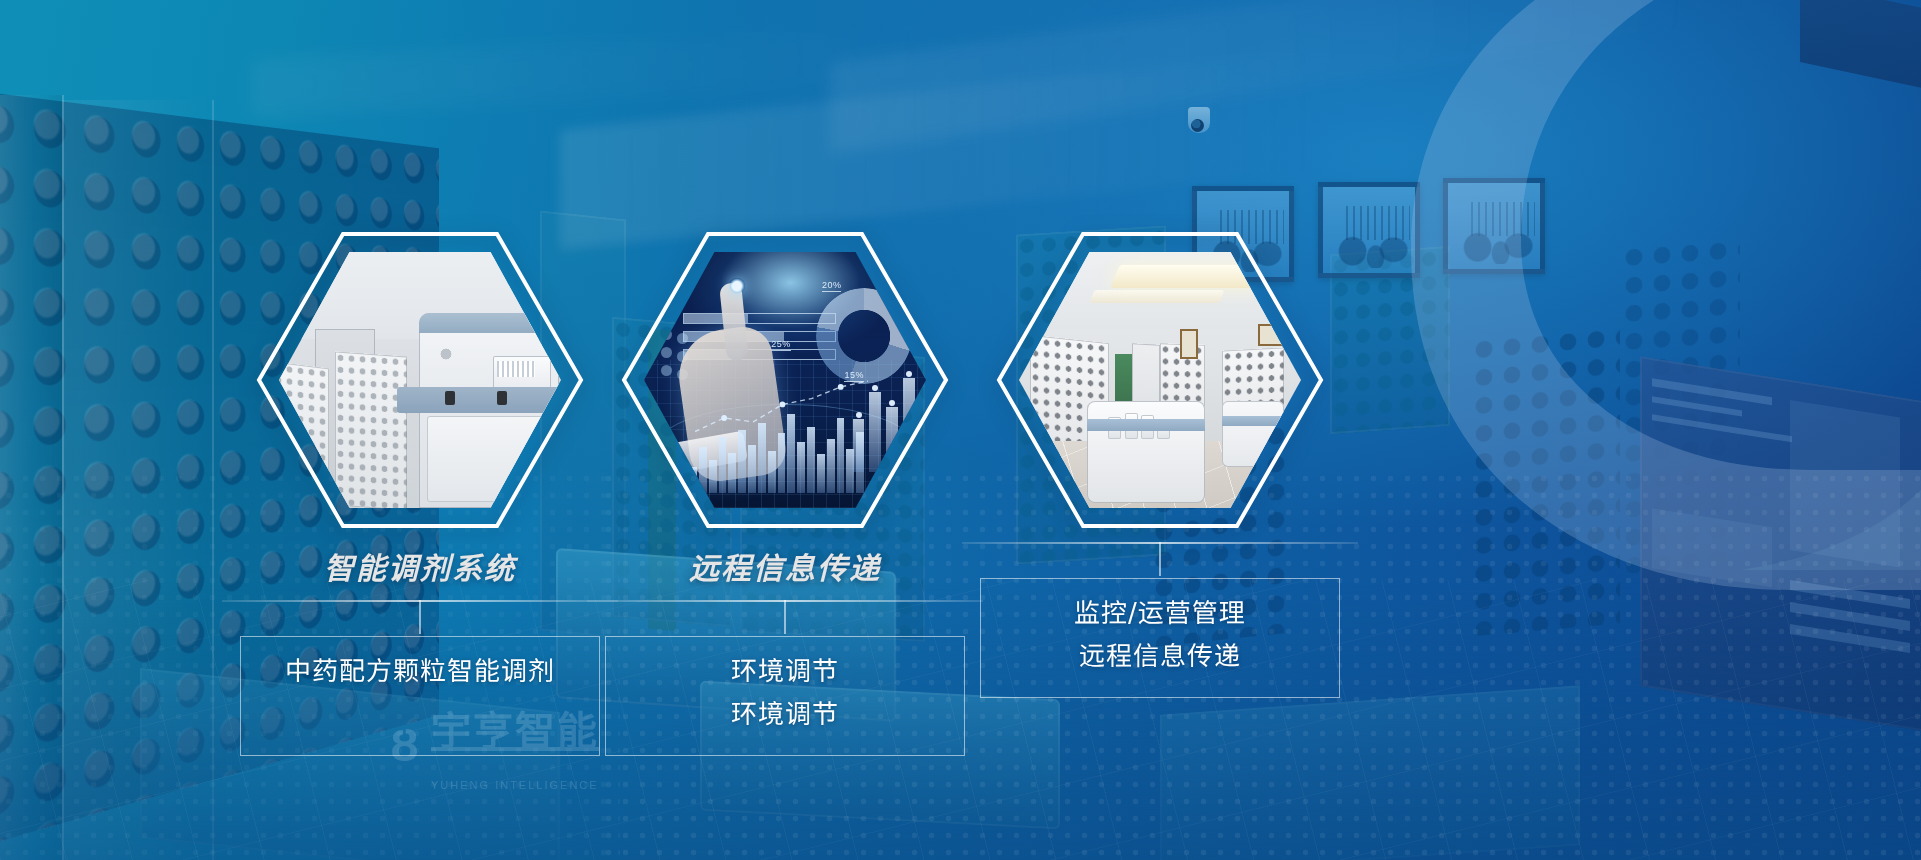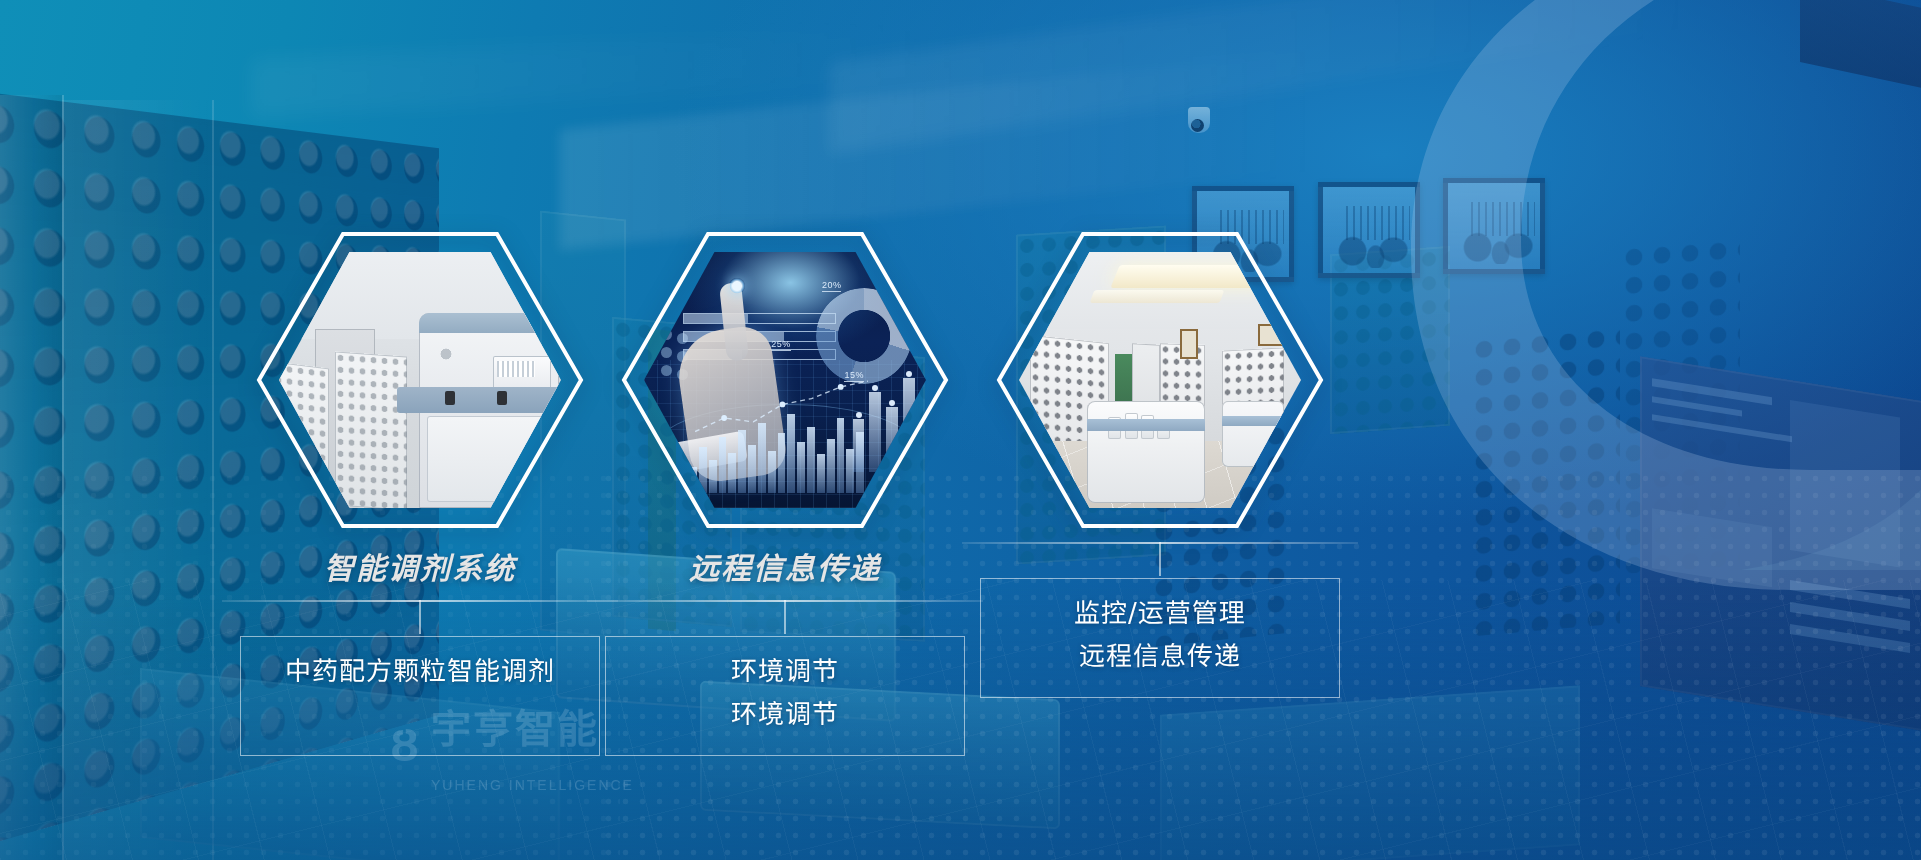--- a/index.html
+++ b/index.html
@@ -173,22 +173,22 @@
     opacity:.8;pointer-events:none;
   }
 
   
   .watermark{
     position:absolute;left:390px;top:690px;width:330px;height:110px;
     opacity:.16;pointer-events:none;color:#eaf6ff;
     display:flex;align-items:center;gap:12px;
   }
   .watermark .wm-mark{font-size:46px;line-height:1;font-weight:700;}
-  .watermark .wm-cn{font-size:40px;font-weight:700;letter-spacing:2px;}
-  .watermark .wm-en{font-size:14px;letter-spacing:2px;margin-top:22px;}
+  .watermark .wm-cn{font-size:40px;font-weight:700;letter-spacing:2px;text-decoration:underline;}
+  .watermark .wm-en{font-size:11px;letter-spacing:2px;margin-top:22px;}
 
   
   .title{
     position:absolute;left:72px;top:32px;
     font-size:76px;line-height:1;font-weight:700;color:#ffffff;
     letter-spacing:4px;
     font-family:"DejaVu Sans","Liberation Sans",sans-serif;
     font-style:italic;
     text-shadow:0 3px 10px rgba(0,40,80,.45);
     white-space:nowrap;

